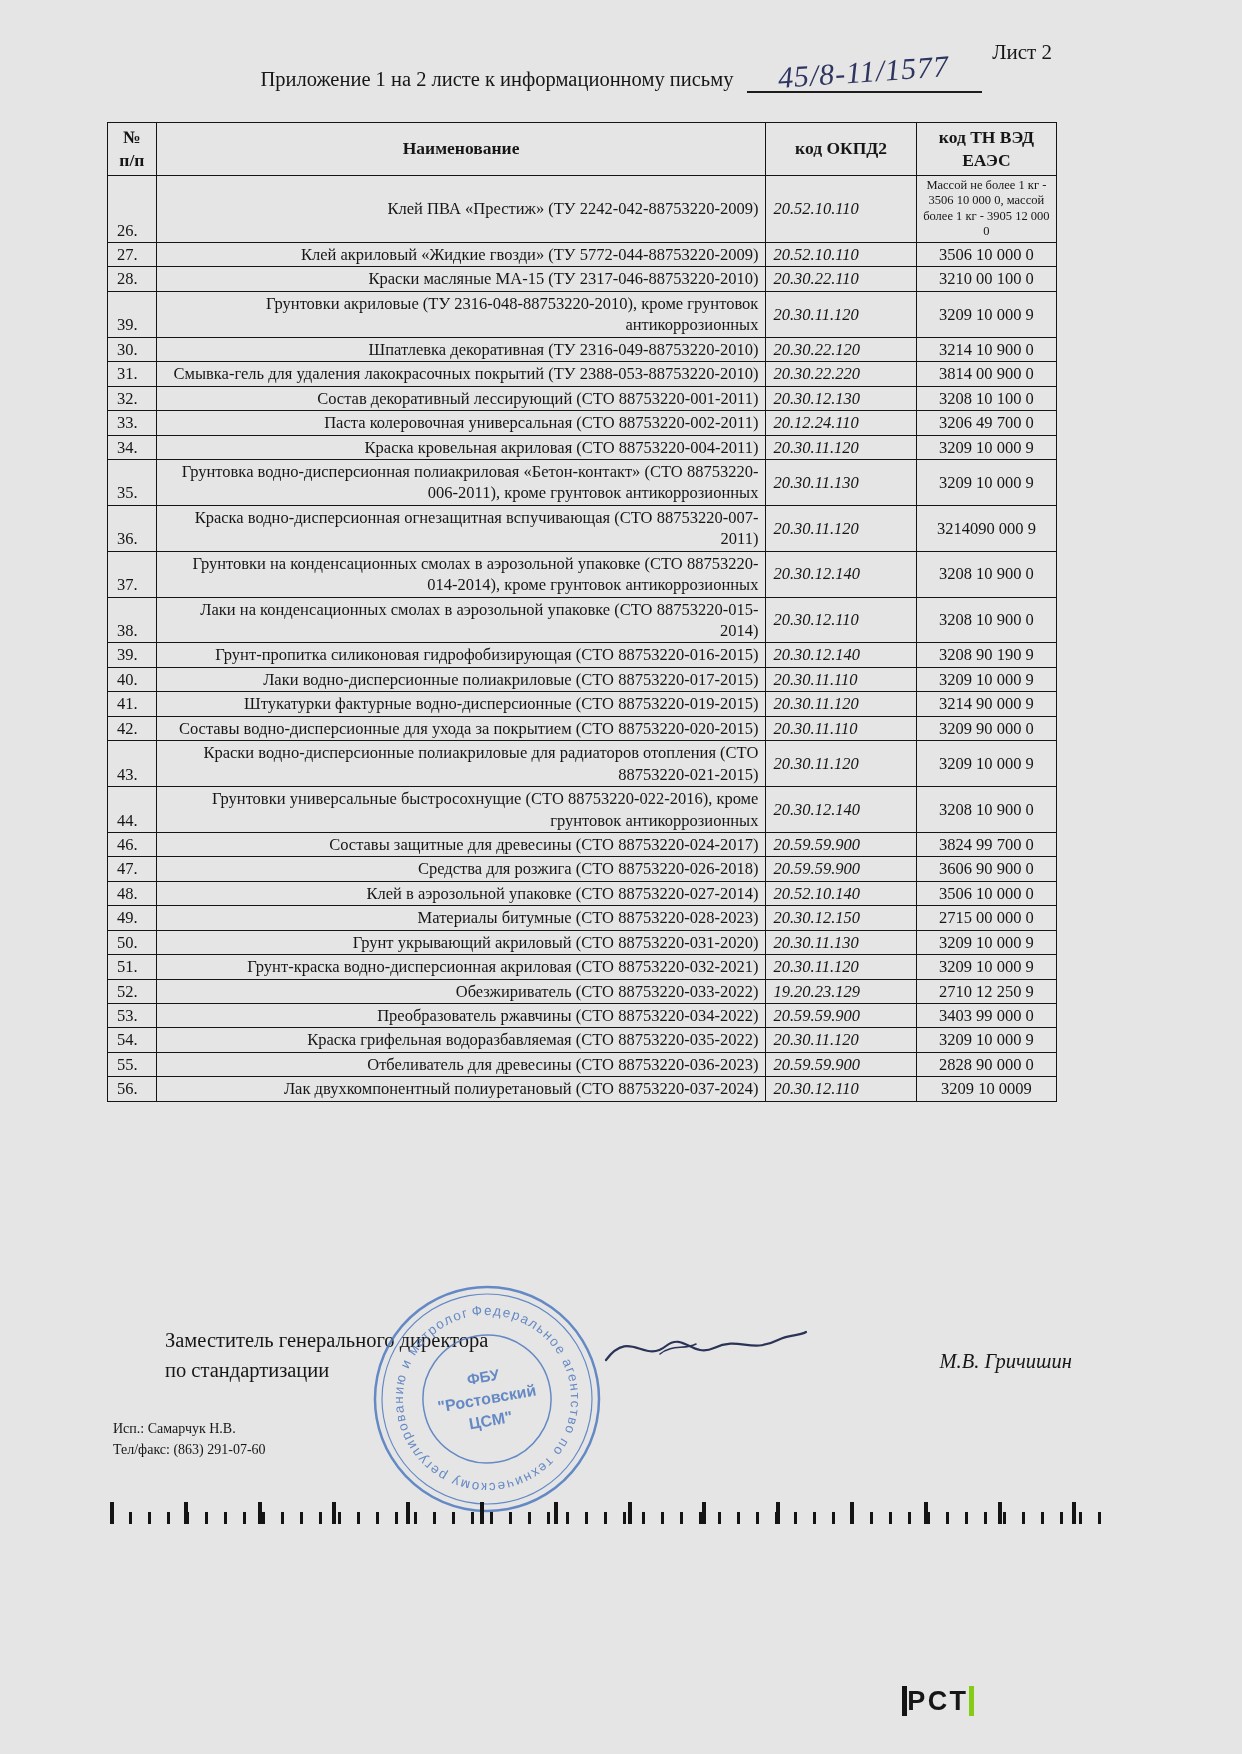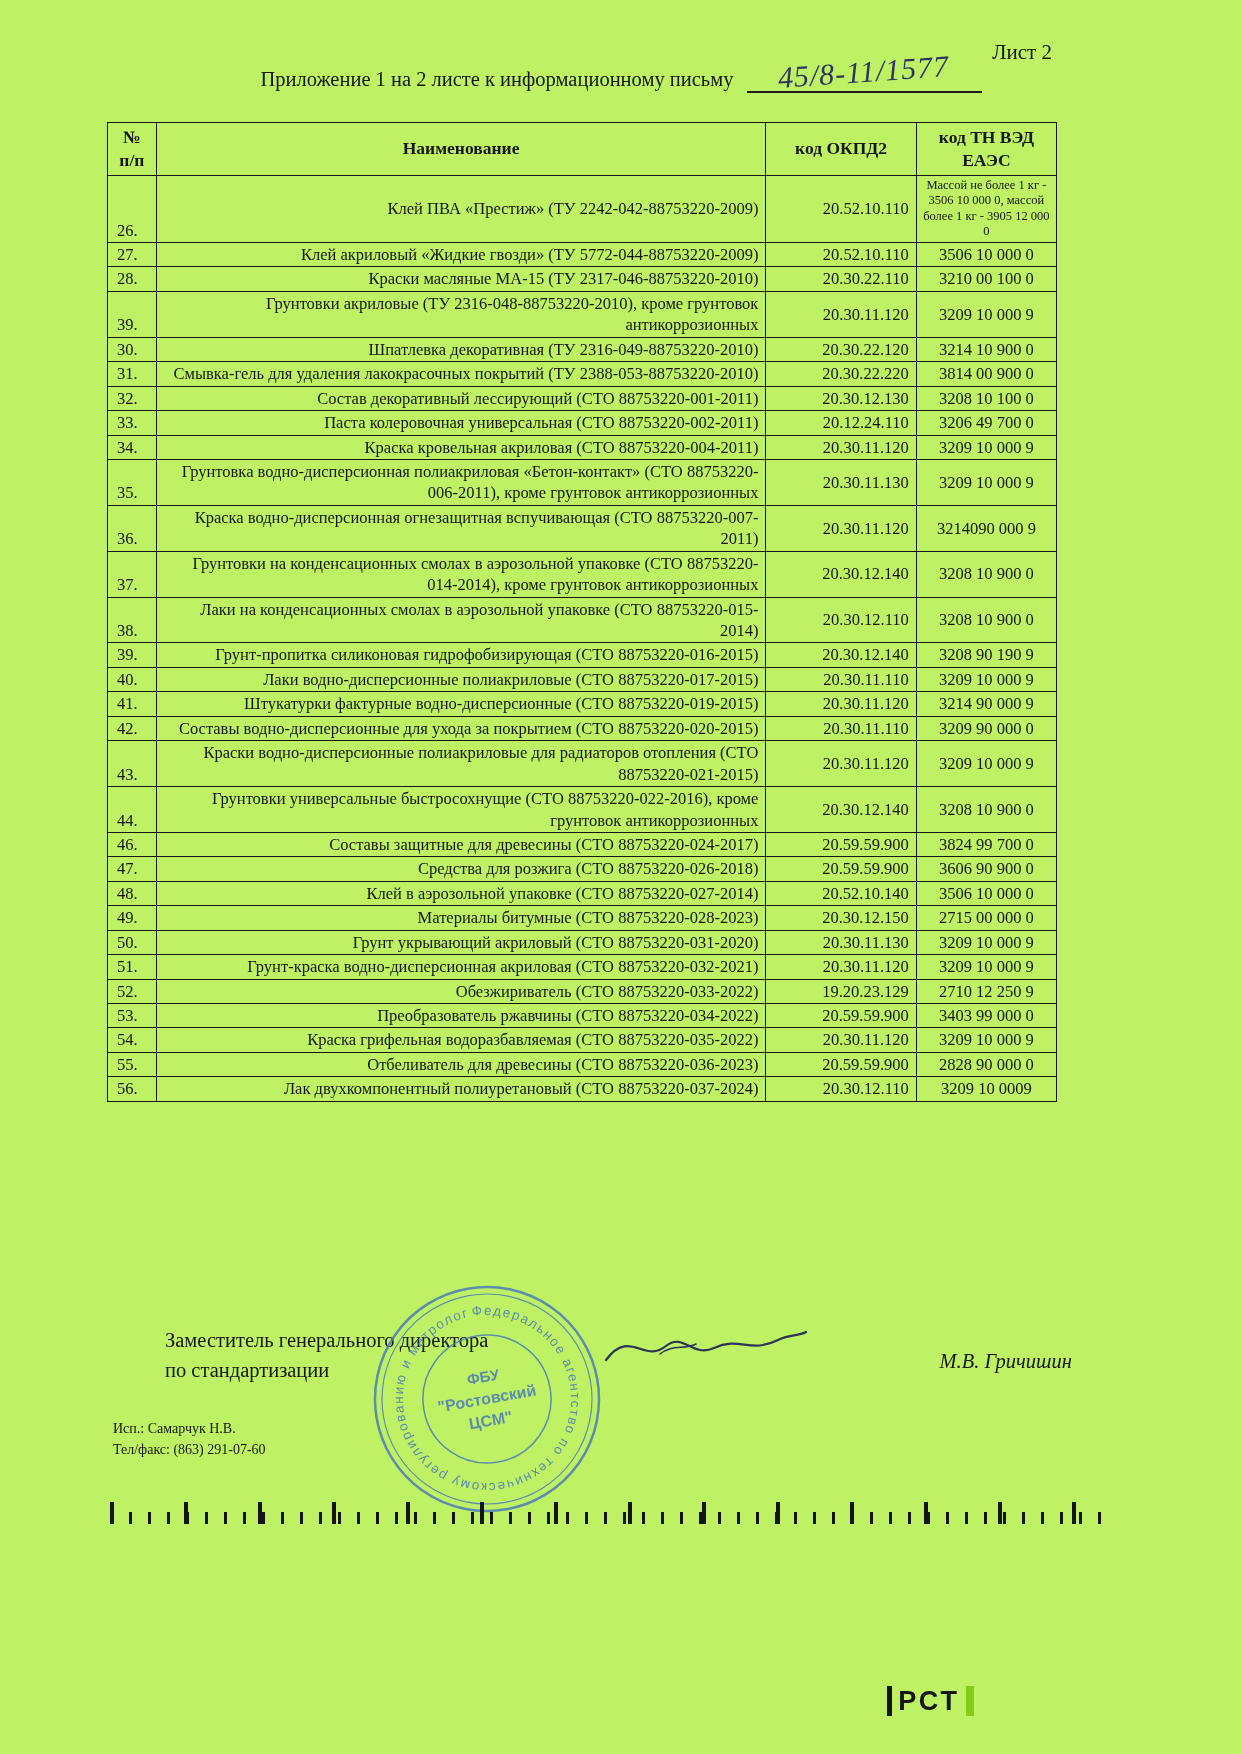--- a/index.html
+++ b/index.html
@@ -1,20 +1,20 @@
 <!DOCTYPE html>
 <html><head>
 <meta charset="utf-8">
 <style>
   html,body{margin:0;padding:0;background:#8a8a8a;}
   .page{
     position:relative;
     width:1242px;height:1754px;
     margin:0 auto;
-    background:#bef264;
+    background:#e5e5e5;
     font-family:"Liberation Serif","DejaVu Serif",serif;
     color:#161616;
     overflow:hidden;
   }
   .sheet-label{
     position:absolute;top:40px;right:190px;
     font-size:21px;
   }
   .title-row{
     position:absolute;top:66px;left:0;width:100%;
@@ -43,21 +43,21 @@
   }
   .doc-table th{
     font-weight:bold;text-align:center;font-size:17.5px;padding:3px 4px;
   }
   .col-num{width:48px;}
   .col-name{width:600px;}
   .col-okpd{width:148px;}
   .col-tnved{width:138px;}
   td.c-num{vertical-align:bottom;text-align:left;padding-left:9px;}
   td.c-name{text-align:right;padding-left:10px;}
-  td.c-okpd{text-align:right;}
+  td.c-okpd{text-align:left;font-style:italic;}
   td.c-tnved{text-align:center;}
   td.tnved-small{font-size:12.5px;text-align:center;line-height:1.25;padding:2px 5px;vertical-align:top;}
   .footer{
     position:absolute;left:0;top:1326px;width:100%;
   }
   .sign-row{
     display:flex;justify-content:space-between;
     padding:0 170px 0 165px;
     font-size:20.5px;line-height:1.45;gap:36px;
   }
@@ -69,22 +69,22 @@
   .stamp{
     position:absolute;left:368px;top:-46px;
     opacity:.82;transform:rotate(-10deg);
   }
   .signature-svg{
     position:absolute;left:600px;top:-6px;
   }
   .rst-mark{
     position:absolute;right:268px;bottom:38px;
     font-size:27px;font-weight:bold;letter-spacing:3px;
-    padding:0 6px;
-    border-left:5px solid #141414;border-right:8px solid #84cc16;
+    padding:0 0;
+    border-left:5px solid #141414;border-right:5px solid #84cc16;
     line-height:30px;
     font-family:"Liberation Sans",sans-serif;
   }
   .ticks{
     position:absolute;left:110px;right:130px;bottom:230px;height:24px;
   }
   .ticks::before{
     content:"";position:absolute;left:0;right:0;bottom:0;height:22px;
     background:repeating-linear-gradient(90deg,#141414 0 4px,transparent 4px 74px);
   }

